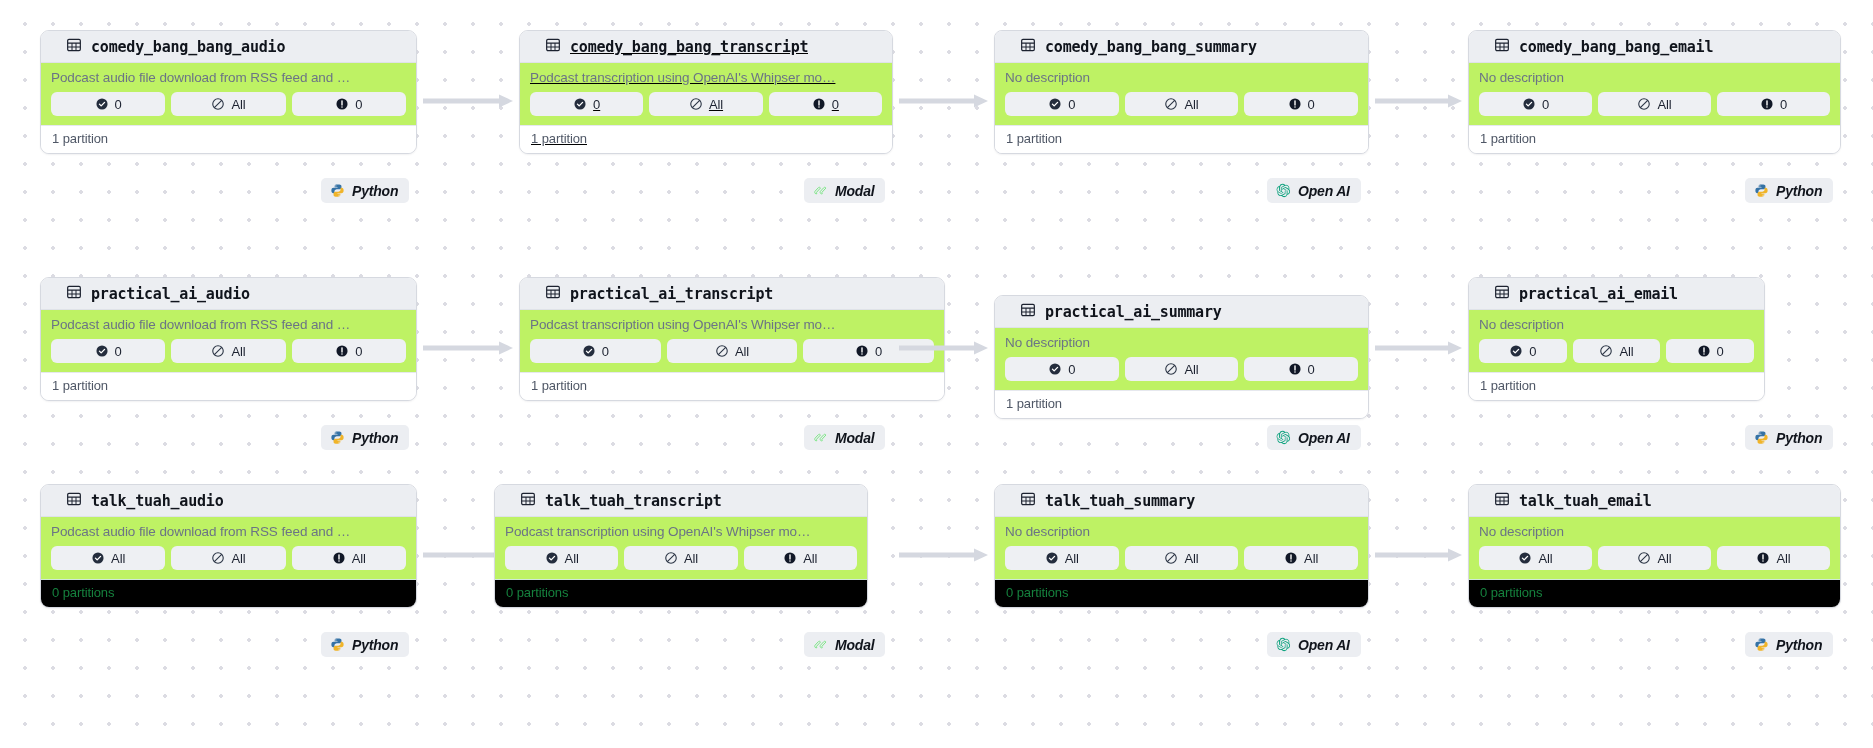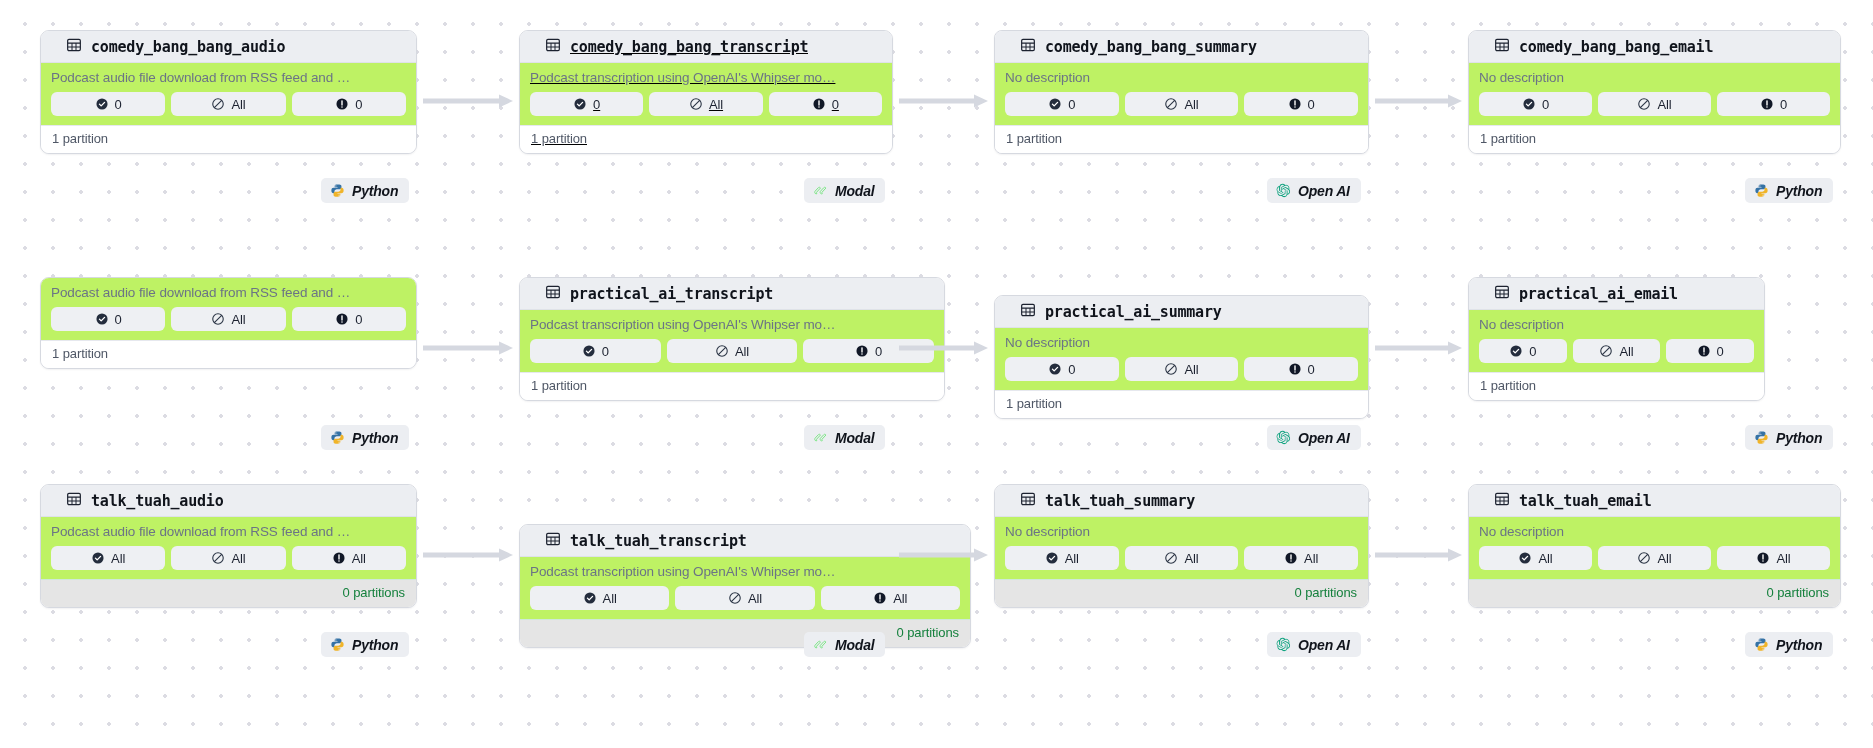--- a/index.html
+++ b/index.html
@@ -95,24 +95,23 @@
   .card-footer {
     padding: 5px 11px 7px 11px;
     font-size: 13px;
     color: #4f5766;
     border-top: 1px solid #e6e8ee;
     background: #ffffff;
     letter-spacing: -0.1px;
   }
 
   .card.green .card-footer {
-    background: #e5e5e5;
+    background: #000000;
     color: #15803d;
     border-top-color: #cfe9d9;
-    text-align: right;
   }
 
   
   .tag {
     position: absolute;
     display: flex;
     align-items: center;
     gap: 7px;
     height: 25px;
     padding: 0 11px 0 9px;
@@ -327,20 +326,30 @@
       <div class="card-footer">1 partition</div>
     </div>
     <div class="tag" style="top: 178px; left: 1745px;">
       <svg width="15" height="15" viewBox="0 0 24 24">
         <path d="M11.9 2.2c-2.6 0-4.4.7-4.4 2.6v2.1h4.6v.7H5.6c-1.9 0-3.4 1.2-3.4 4.3 0 3.1 1.3 4.4 3.2 4.4h1.7v-2.6c0-2.1 1.8-3.6 3.9-3.6h4.3c1.7 0 3-1.4 3-3.1V4.8c0-1.7-1.5-2.5-3.3-2.6h-3.1zm-2.5 1.5c.5 0 .9.4.9.9s-.4.9-.9.9-.9-.4-.9-.9.4-.9.9-.9z" fill="#3572A5"></path>
         <path d="M12.1 21.8c2.6 0 4.4-.7 4.4-2.6v-2.1h-4.6v-.7h6.5c1.9 0 3.4-1.2 3.4-4.3 0-3.1-1.3-4.4-3.2-4.4h-1.7v2.6c0 2.1-1.8 3.6-3.9 3.6H8.7c-1.7 0-3 1.4-3 3.1v2.2c0 1.7 1.5 2.5 3.3 2.6h3.1zm2.5-1.5c-.5 0-.9-.4-.9-.9s.4-.9.9-.9.9.4.9.9-.4.9-.9.9z" fill="#F0B429"></path>
       </svg>
       <span>Python</span>
     </div>
     <div class="card" style="left: 40px; top: 277px; width: 377px;">
+      <div class="card-header">
+        <span class="grid-icon"><svg width="16" height="16" viewBox="0 0 24 24">
+            <rect x="2.5" y="3.5" width="19" height="17" rx="2" fill="none" stroke="#1c2230" stroke-width="1.8"></rect>
+            <path d="M2.5 9.2H21.5" stroke="#1c2230" stroke-width="1.8"></path>
+            <path d="M2.5 15H21.5" stroke="#1c2230" stroke-width="1.5"></path>
+            <path d="M9 9.2V20.5" stroke="#1c2230" stroke-width="1.5"></path>
+            <path d="M15 9.2V20.5" stroke="#1c2230" stroke-width="1.5"></path>
+          </svg></span>
+        <span class="card-title">practical_ai_audio</span>
+      </div>
       <div class="card-body">
         <div class="card-desc">Podcast audio file download from RSS feed and …</div>
         <div class="badges">
           <div class="badge">
             <svg width="14" height="14" viewBox="0 0 24 24">
               <circle cx="12" cy="12" r="9.5" fill="#242d3d"></circle>
               <path d="M7.6 12.2l3 3 5.8-6" fill="none" stroke="#fff" stroke-width="2.3" stroke-linecap="round" stroke-linejoin="round"></path>
             </svg>
             <span>0</span>
           </div>
@@ -566,21 +575,21 @@
       <svg width="15" height="15" viewBox="0 0 24 24">
         <path d="M11.9 2.2c-2.6 0-4.4.7-4.4 2.6v2.1h4.6v.7H5.6c-1.9 0-3.4 1.2-3.4 4.3 0 3.1 1.3 4.4 3.2 4.4h1.7v-2.6c0-2.1 1.8-3.6 3.9-3.6h4.3c1.7 0 3-1.4 3-3.1V4.8c0-1.7-1.5-2.5-3.3-2.6h-3.1zm-2.5 1.5c.5 0 .9.4.9.9s-.4.9-.9.9-.9-.4-.9-.9.4-.9.9-.9z" fill="#3572A5"></path>
         <path d="M12.1 21.8c2.6 0 4.4-.7 4.4-2.6v-2.1h-4.6v-.7h6.5c1.9 0 3.4-1.2 3.4-4.3 0-3.1-1.3-4.4-3.2-4.4h-1.7v2.6c0 2.1-1.8 3.6-3.9 3.6H8.7c-1.7 0-3 1.4-3 3.1v2.2c0 1.7 1.5 2.5 3.3 2.6h3.1zm2.5-1.5c-.5 0-.9-.4-.9-.9s.4-.9.9-.9.9.4.9.9-.4.9-.9.9z" fill="#F0B429"></path>
       </svg>
       <span>Python</span>
     </div>
     <div class="arrow" style="left: 423px; top: 547px; width: 90px; height: 16px;"><svg width="90" height="16" viewBox="0 0 90 16">
         <path d="M0 8H77" stroke="#d5d8e0" stroke-width="5"></path>
         <path d="M76 1.5L90 8L76 14.5Z" fill="#d5d8e0"></path>
       </svg></div>
-    <div class="card green" style="left: 519px; top: 484px; width: 452px; margin-top: 40px;">
+    <div class="card green" style="left: 494px; top: 484px; width: 374px;">
       <div class="card-header">
         <span class="grid-icon"><svg width="16" height="16" viewBox="0 0 24 24">
             <rect x="2.5" y="3.5" width="19" height="17" rx="2" fill="none" stroke="#1c2230" stroke-width="1.8"></rect>
             <path d="M2.5 9.2H21.5" stroke="#1c2230" stroke-width="1.8"></path>
             <path d="M2.5 15H21.5" stroke="#1c2230" stroke-width="1.5"></path>
             <path d="M9 9.2V20.5" stroke="#1c2230" stroke-width="1.5"></path>
             <path d="M15 9.2V20.5" stroke="#1c2230" stroke-width="1.5"></path>
           </svg></span>
         <span class="card-title">talk_tuah_transcript</span>
       </div>

